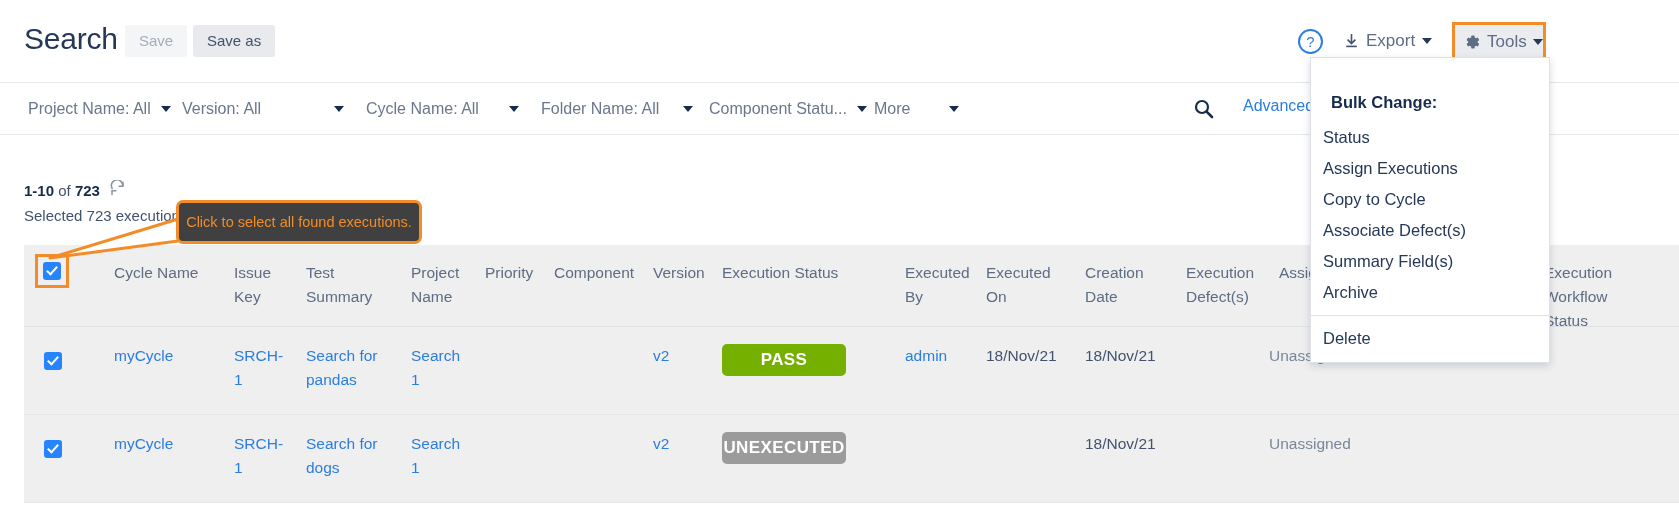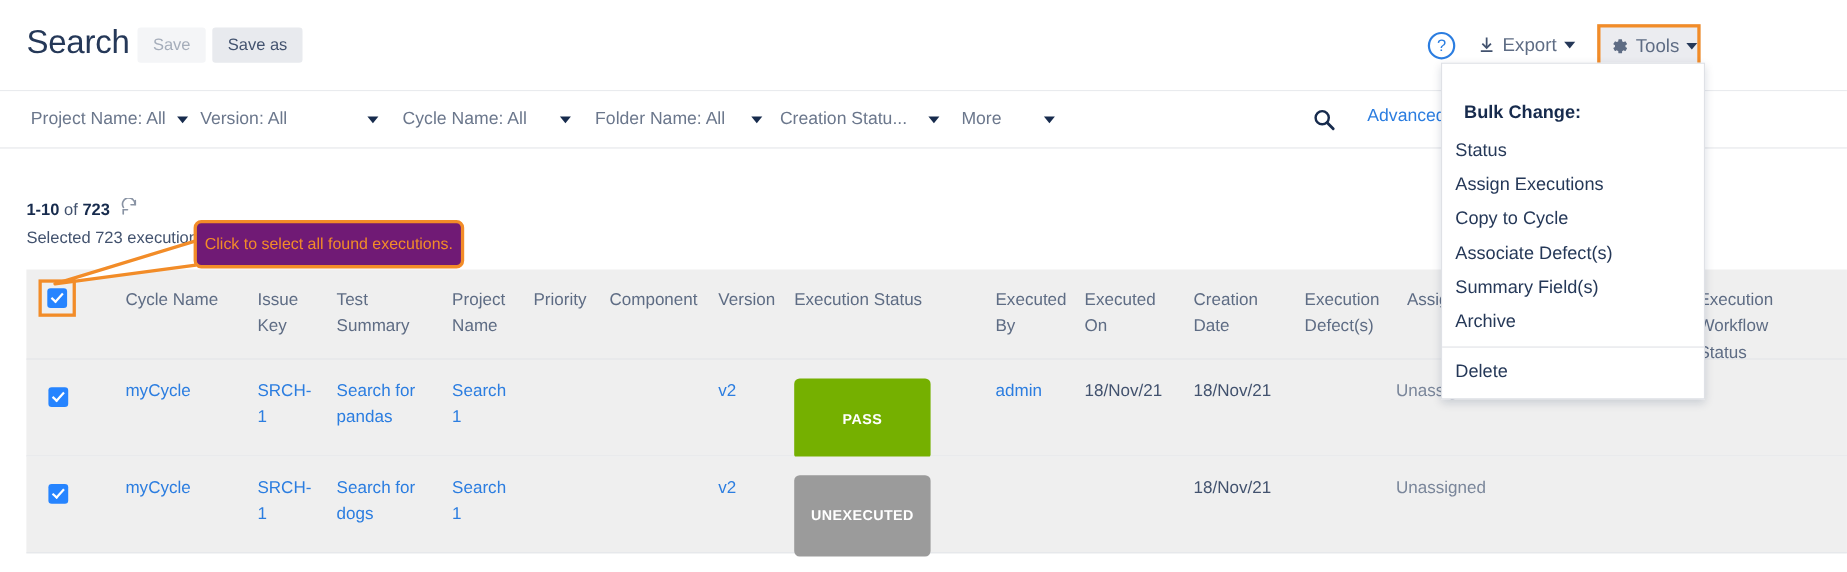--- a/index.html
+++ b/index.html
@@ -87,21 +87,21 @@
   .meta-count { font-size:15px; color:#42526E; display:flex; align-items:center; gap:9px; }
   .meta-count b { color:#172B4D; }
   .refresh-icon { display:inline-block; }
   .meta-sel { font-size:15px; color:#42526E; margin-top:7px; }
 
   
   .callout {
     position:absolute; left:176px; top:200px;
     width:246px; height:44px;
     border:3px solid #F28C28; border-radius:7px;
-    background:#701a75;
+    background:#404040;
     display:flex; align-items:center; justify-content:center;
     font-size:14.5px; color:#F28C28;
     z-index:5;
   }
   .callout-tail { position:absolute; left:40px; top:215px; z-index:4; }
 
   
   .table { position:absolute; left:24px; top:245px; width:1655px; }
   .thead {
     background:#EFEFEF;
@@ -137,23 +137,23 @@
     transform:rotate(42deg);
   }
   .cbx-hl {
     position:absolute; left:0px; top:0px;
     padding:5px; border:3px solid #F28C28; background:transparent;
     line-height:0;
   }
 
   .badge {
     display:inline-block; border-radius:5px;
-    color:#fff; font-size:13px; font-weight:bold;
+    color:#fff; font-size:17px; font-weight:bold;
     letter-spacing:0.4px;
-    text-align:center; padding:25px 0; width:124px;
+    text-align:center; padding:4px 0; width:124px;
     cursor:pointer;
   }
 
   
   .menu {
     position:absolute; left:1310px; top:57px; width:240px;
     background:#fff;
     border:1px solid #DFE1E6;
     box-shadow:0 3px 8px rgba(9,30,66,0.16);
     padding:10px 0 8px 0;
@@ -216,21 +216,21 @@
   </div>
   <div class="filter" style="margin-left:22px;width:153px">
     <span>Cycle Name: All</span>
     <span class="caret" style="margin-left:auto"></span>
   </div>
   <div class="filter" style="margin-left:22px;width:152px">
     <span>Folder Name: All</span>
     <span class="caret" style="margin-left:auto"></span>
   </div>
   <div class="filter" style="margin-left:16px;width:145px">
-    <span>Creation Statu...</span>
+    <span>Component Statu...</span>
     <span class="caret" style="margin-left:auto"></span>
   </div>
   <div class="filter" style="margin-left:20px;width:85px">
     <span>More</span>
     <span class="caret" style="margin-left:auto"></span>
   </div>
 
   <div class="search-icon-wrap">
     <svg width="22" height="22" viewBox="0 0 22 22">
       <circle cx="9" cy="9" r="6" stroke="#172B4D" stroke-width="2.2" fill="none"></circle>

